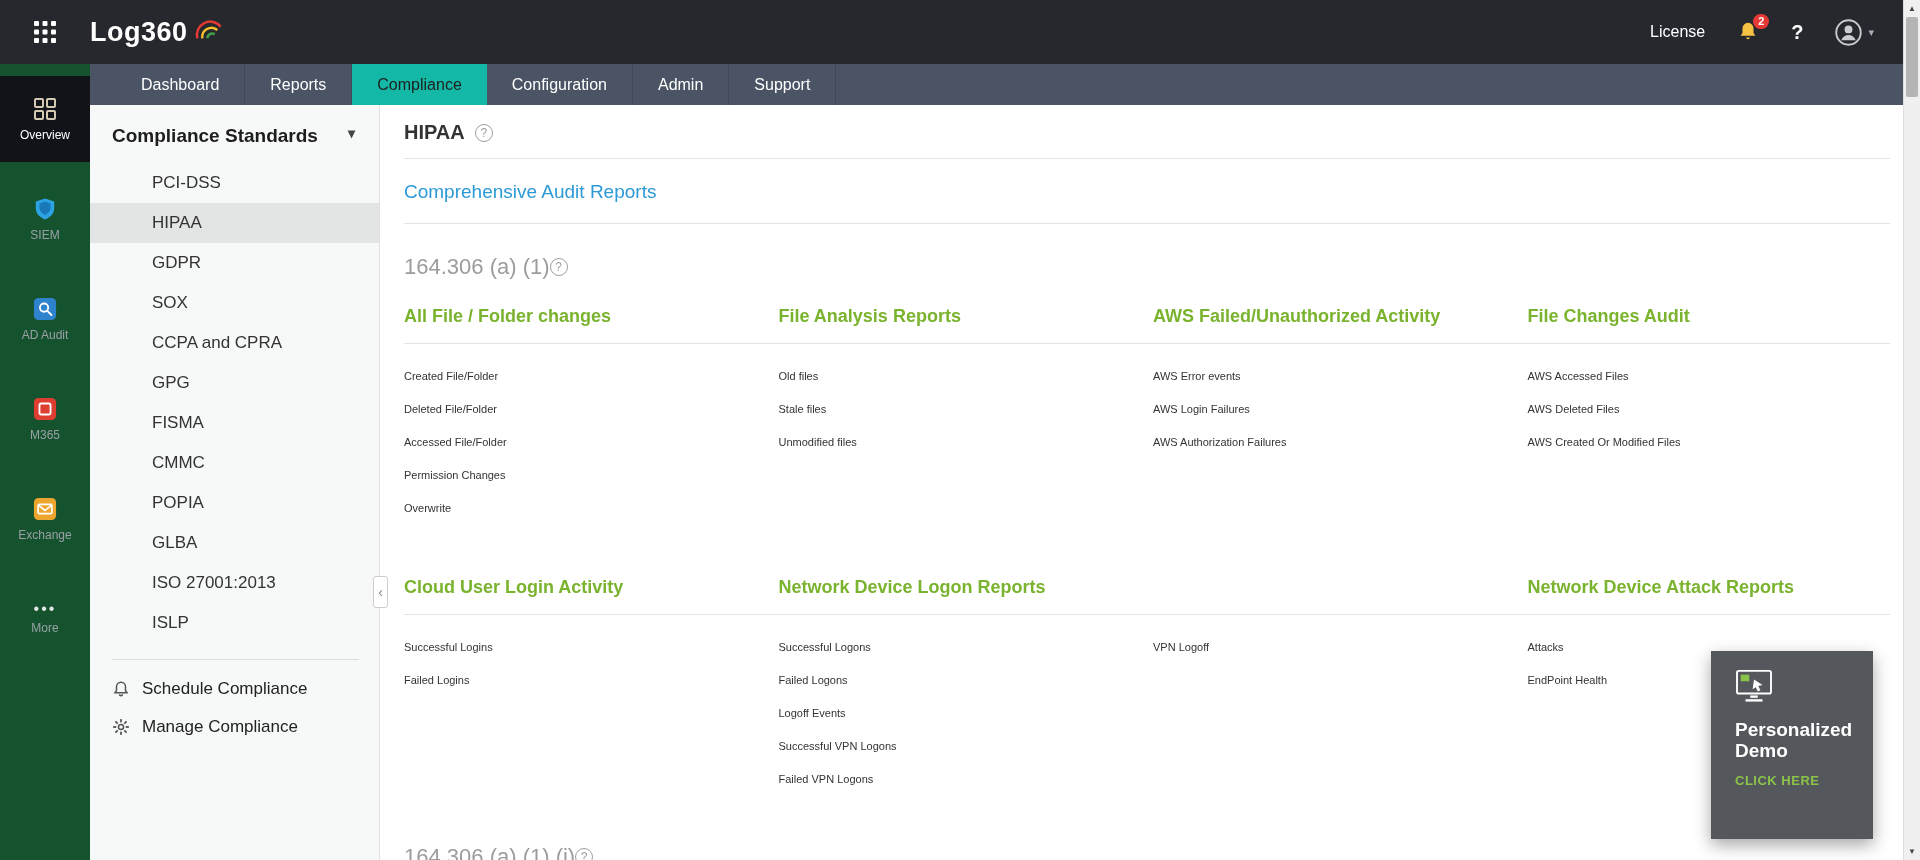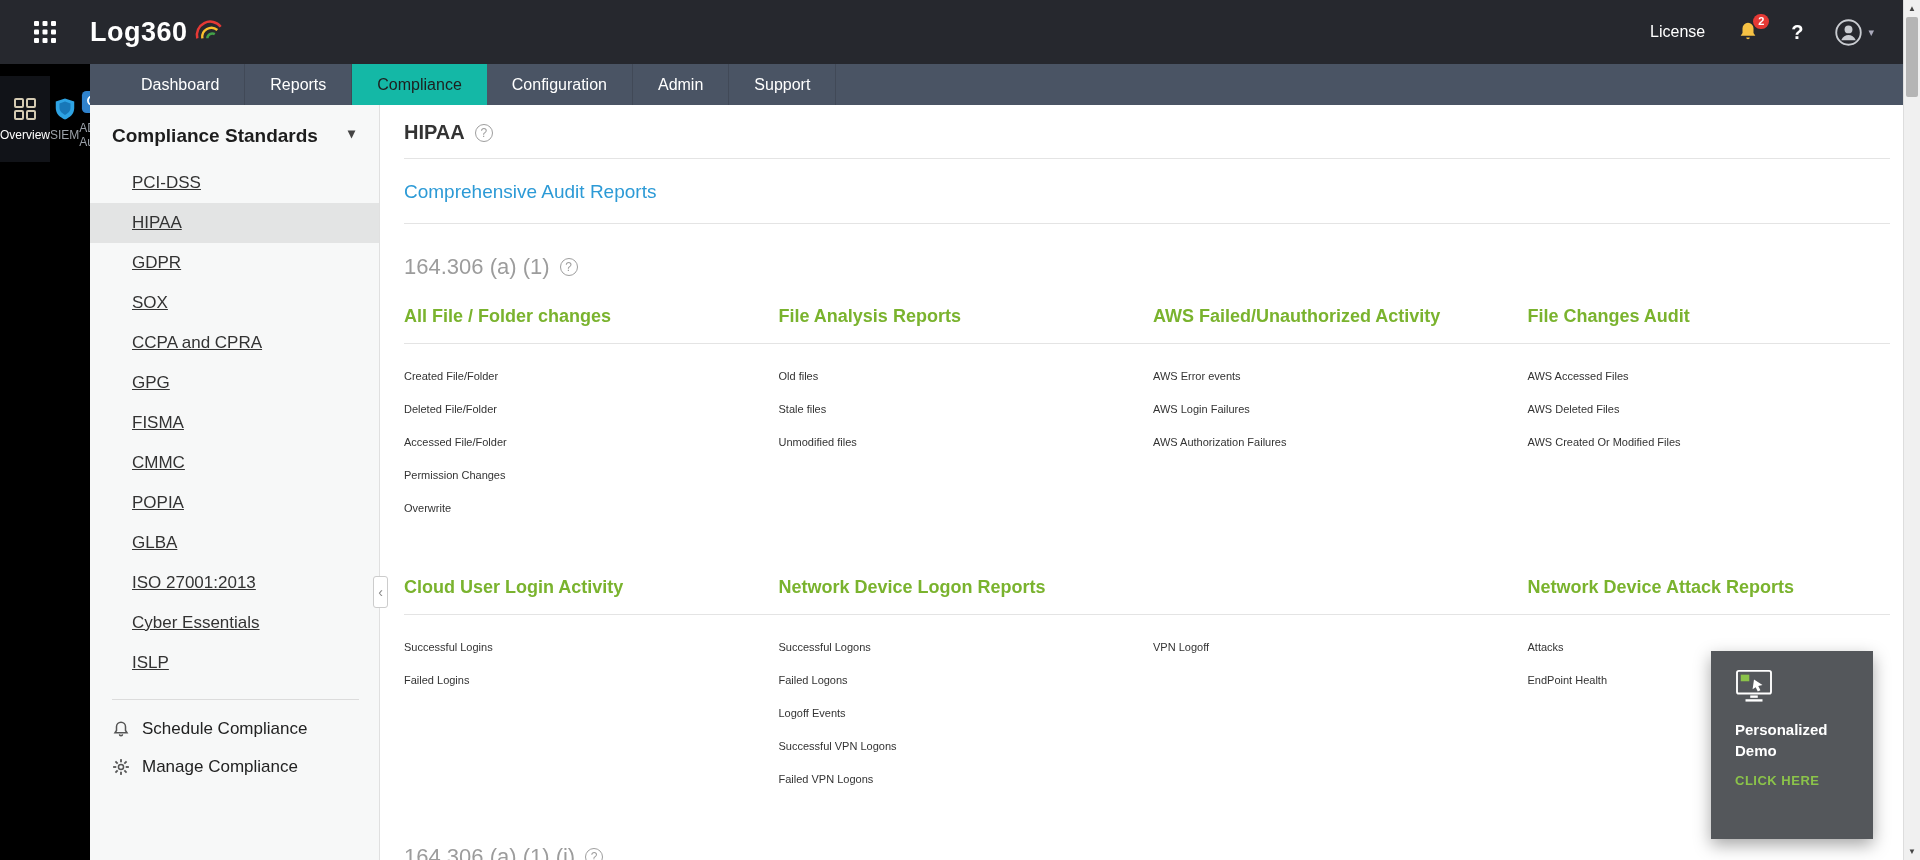--- a/index.html
+++ b/index.html
@@ -18,70 +18,70 @@
   .badge { position:absolute; top:-7px; right:-10px; background:#e53935; color:#fff; font-size:11px; font-weight:700;
            border-radius:9px; padding:1px 5px; line-height:13px; }
   .help-q { font-size:20px; font-weight:700; color:#fff; cursor:pointer; }
   .avatar-wrap { display:flex; align-items:center; gap:6px; cursor:pointer; }
   .avatar-chev { font-size:11px; color:#aab; }
 
   
   .below { display:flex; height:796px; }
 
   
-  .rail { width:90px; background:#000000; display:flex; flex-direction:row; align-items:stretch; padding-top:12px; flex:0 0 90px; }
+  .rail { width:90px; background:#14532d; display:flex; flex-direction:column; align-items:stretch; padding-top:12px; flex:0 0 90px; }
   .rail-item { height:86px; margin-bottom:14px; display:flex; flex-direction:column; align-items:center; justify-content:center; gap:7px; cursor:pointer; }
   .rail-item .rlabel { font-size:12px; color:#9aa0a8; }
   .rail-item.active { background:#111318; }
   .rail-item.active .rlabel { color:#fff; }
   .more-dots { color:#e4e6e9; font-size:16px; letter-spacing:2px; line-height:10px; }
 
   .right-col { flex:1; display:flex; flex-direction:column; }
 
   
   .tabbar { height:41px; background:#4a5464; display:flex; padding-left:26px; }
   .tab { padding:0 25px; line-height:41px; font-size:16px; color:#fff; cursor:pointer; border-right:1px solid rgba(0,0,0,0.12); }
   .tab.active { background:#14b8a6; color:#1e1e1e; border-right:none; }
 
   .content-row { flex:1; display:flex; position:relative; }
 
   
   .sidebar { width:290px; flex:0 0 290px; background:#f7f8f8; border-right:1px solid #e0e0e0; display:flex; flex-direction:column; }
   .sb-title { padding:20px 24px 16px 22px; font-size:19px; font-weight:700; color:#1d1d1d; display:flex; justify-content:space-between; align-items:flex-start; cursor:pointer; }
   .sb-title .chev { font-size:14px; color:#444; }
-  .sb-item { height:40px; display:flex; align-items:center; padding-left:42px; font-size:17px; color:#333; cursor:pointer;text-decoration:underline; }
+  .sb-item { height:40px; display:flex; align-items:center; padding-left:62px; font-size:17px; color:#333; cursor:pointer; }
   .sb-item.selected { background:#e3e4e4; }
   .sb-divider { border-top:1px solid #dcdcdc; margin:16px 20px 10px 22px; }
   .sb-action { display:flex; align-items:center; gap:12px; padding:9px 22px; font-size:17px; color:#222; cursor:pointer; }
 
   .collapse-handle { position:absolute; left:283px; top:471px; width:15px; height:32px; background:#fff; border:1px solid #ccc;
                      border-radius:3px; display:flex; align-items:center; justify-content:center; color:#888; font-size:14px; cursor:pointer; z-index:5; }
 
   
   main { flex:1; background:#fff; padding:0 30px 0 24px; overflow:hidden; }
   .title-row { display:flex; align-items:center; gap:10px; padding-top:16px; }
   .page-title { font-size:20px; font-weight:700; color:#333; }
   .qcircle { width:18px; height:18px; border:1px solid #9e9e9e; border-radius:50%; color:#9e9e9e; font-size:12px;
              display:inline-flex; align-items:center; justify-content:center; cursor:pointer; flex:0 0 18px; }
   .rule { border-bottom:1px solid #e4e4e4; margin-top:14px; }
   .audit-link { color:#2c9ad6; font-size:19px; margin-top:22px; display:inline-block; cursor:pointer; }
   .rule2 { border-bottom:1px solid #e4e4e4; margin-top:20px; }
-  .section-code { color:#9c9c9c; font-size:22px; margin-top:30px; display:flex; align-items:center; gap:10px; }
+  .section-code { color:#9c9c9c; font-size:22px; margin-top:30px; display:flex; align-items:center; }
   .report-grid { display:grid; grid-template-columns:repeat(4,1fr); column-gap:12px; margin-top:26px; }
   .rg-head { font-size:18px; font-weight:700; color:#7ab32e; padding-bottom:16px; cursor:pointer; }
   .rg-divider { grid-column:1/-1; border-bottom:1px solid #e4e4e4; }
   .rg-col { padding-top:24px; }
   .rg-item { font-size:11px; color:#333; line-height:17px; margin-bottom:16px; cursor:pointer; }
   .grid2 { margin-top:44px; }
   .next-code { margin-top:40px; }
 
   
   .demo-box { position:absolute; left:1711px; top:651px; width:162px; height:188px; background:#54575b;
               box-shadow:0 6px 16px rgba(0,0,0,0.35); padding:18px 16px 0 24px; color:#fff; z-index:20; }
-  .demo-title { font-size:15px; font-weight:700; line-height:21px; margin-top:12px; width:110px; }
+  .demo-title { font-size:19px; font-weight:700; line-height:21px; margin-top:12px; width:110px; }
   .demo-cta { font-size:13px; font-weight:700; color:#8bc34a; letter-spacing:0.5px; margin-top:12px; cursor:pointer; }
 
   
   .vscroll { position:absolute; right:0; top:0; width:17px; height:860px; background:#f0f0f0; border-left:1px solid #ddd; z-index:50; }
   .vs-btn { height:17px; display:flex; align-items:center; justify-content:center; font-size:8px; color:#444; cursor:pointer; }
   .vs-btn.bottom { position:absolute; bottom:0; left:0; right:0; }
   .vs-thumb { position:absolute; top:17px; left:2px; width:12px; height:80px; background:#b5b5b5; border-radius:2px; cursor:pointer; }
 </style>
 </head>
 <body>
@@ -203,21 +203,20 @@
         <div class="sb-item selected">HIPAA</div>
         <div class="sb-item">GDPR</div>
         <div class="sb-item">SOX</div>
         <div class="sb-item">CCPA and CPRA</div>
         <div class="sb-item">GPG</div>
         <div class="sb-item">FISMA</div>
         <div class="sb-item">CMMC</div>
         <div class="sb-item">POPIA</div>
         <div class="sb-item">GLBA</div>
         <div class="sb-item">ISO 27001:2013</div>
-        <div class="sb-item">Cyber Essentials</div>
         <div class="sb-item">ISLP</div>
         <div class="sb-divider"></div>
         <div class="sb-action">
           <svg width="18" height="18" viewBox="0 0 24 24">
             <path d="M12 3a6 6 0 0 0-6 6v5l-2 3h16l-2-3V9a6 6 0 0 0-6-6z" fill="none" stroke="#555" stroke-width="2"></path>
             <path d="M10 19a2 2 0 0 0 4 0" fill="none" stroke="#555" stroke-width="2"></path>
           </svg>
           <span>Schedule Compliance</span>
         </div>
         <div class="sb-action">

